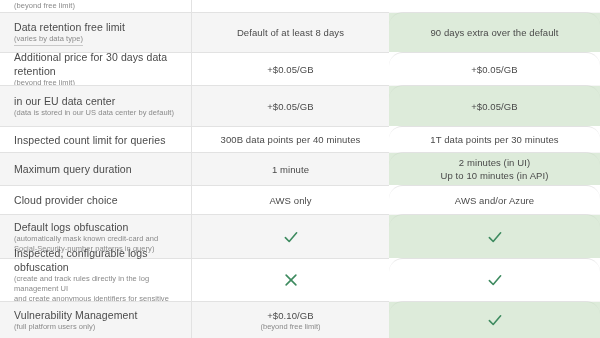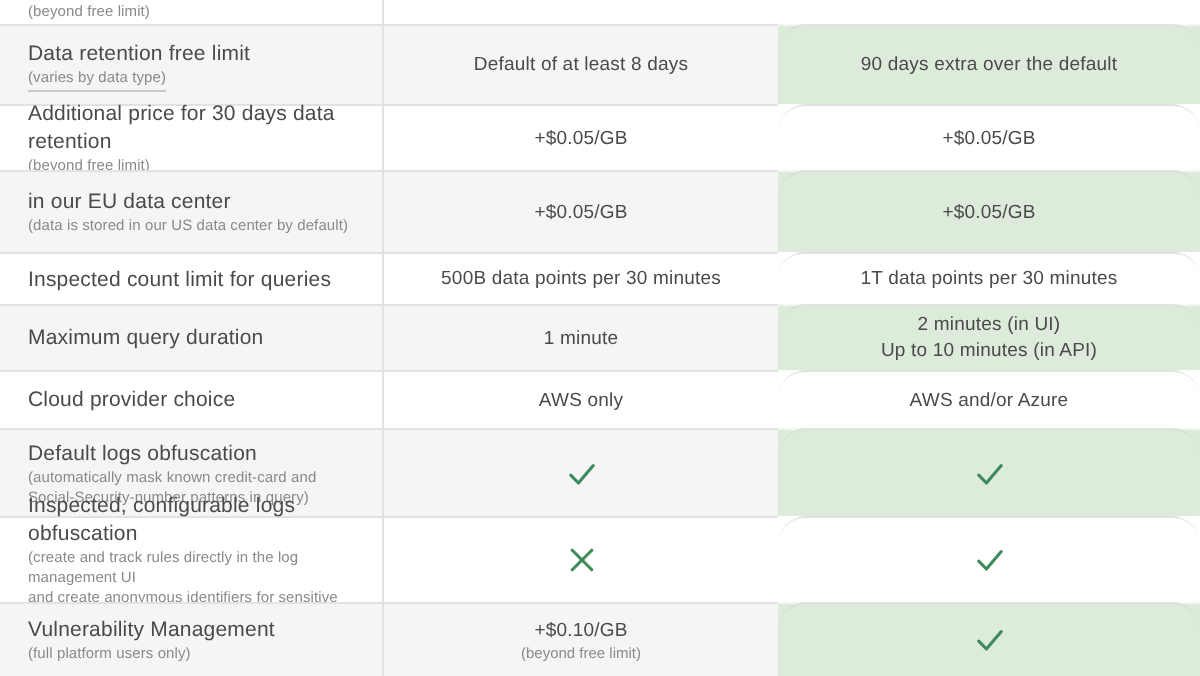--- a/index.html
+++ b/index.html
@@ -175,21 +175,21 @@
         </div>
         <div class="cell cell-pro">
           <div class="val-main">+$0.05/GB</div>
         </div>
       </div>
       <div class="row base" style="height:26px">
         <div class="cell cell-feature">
           <div class="feat-title">Inspected count limit for queries</div>
         </div>
         <div class="cell cell-std">
-          <div class="val-main">500B data points per 30 minutes</div>
+          <div class="val-main">300B data points per 40 minutes</div>
         </div>
         <div class="cell cell-pro">
           <div class="val-main">1T data points per 30 minutes</div>
         </div>
       </div>
       <div class="row alt" style="height:33px">
         <div class="cell cell-feature">
           <div class="feat-title">Maximum query duration</div>
         </div>
         <div class="cell cell-std">

